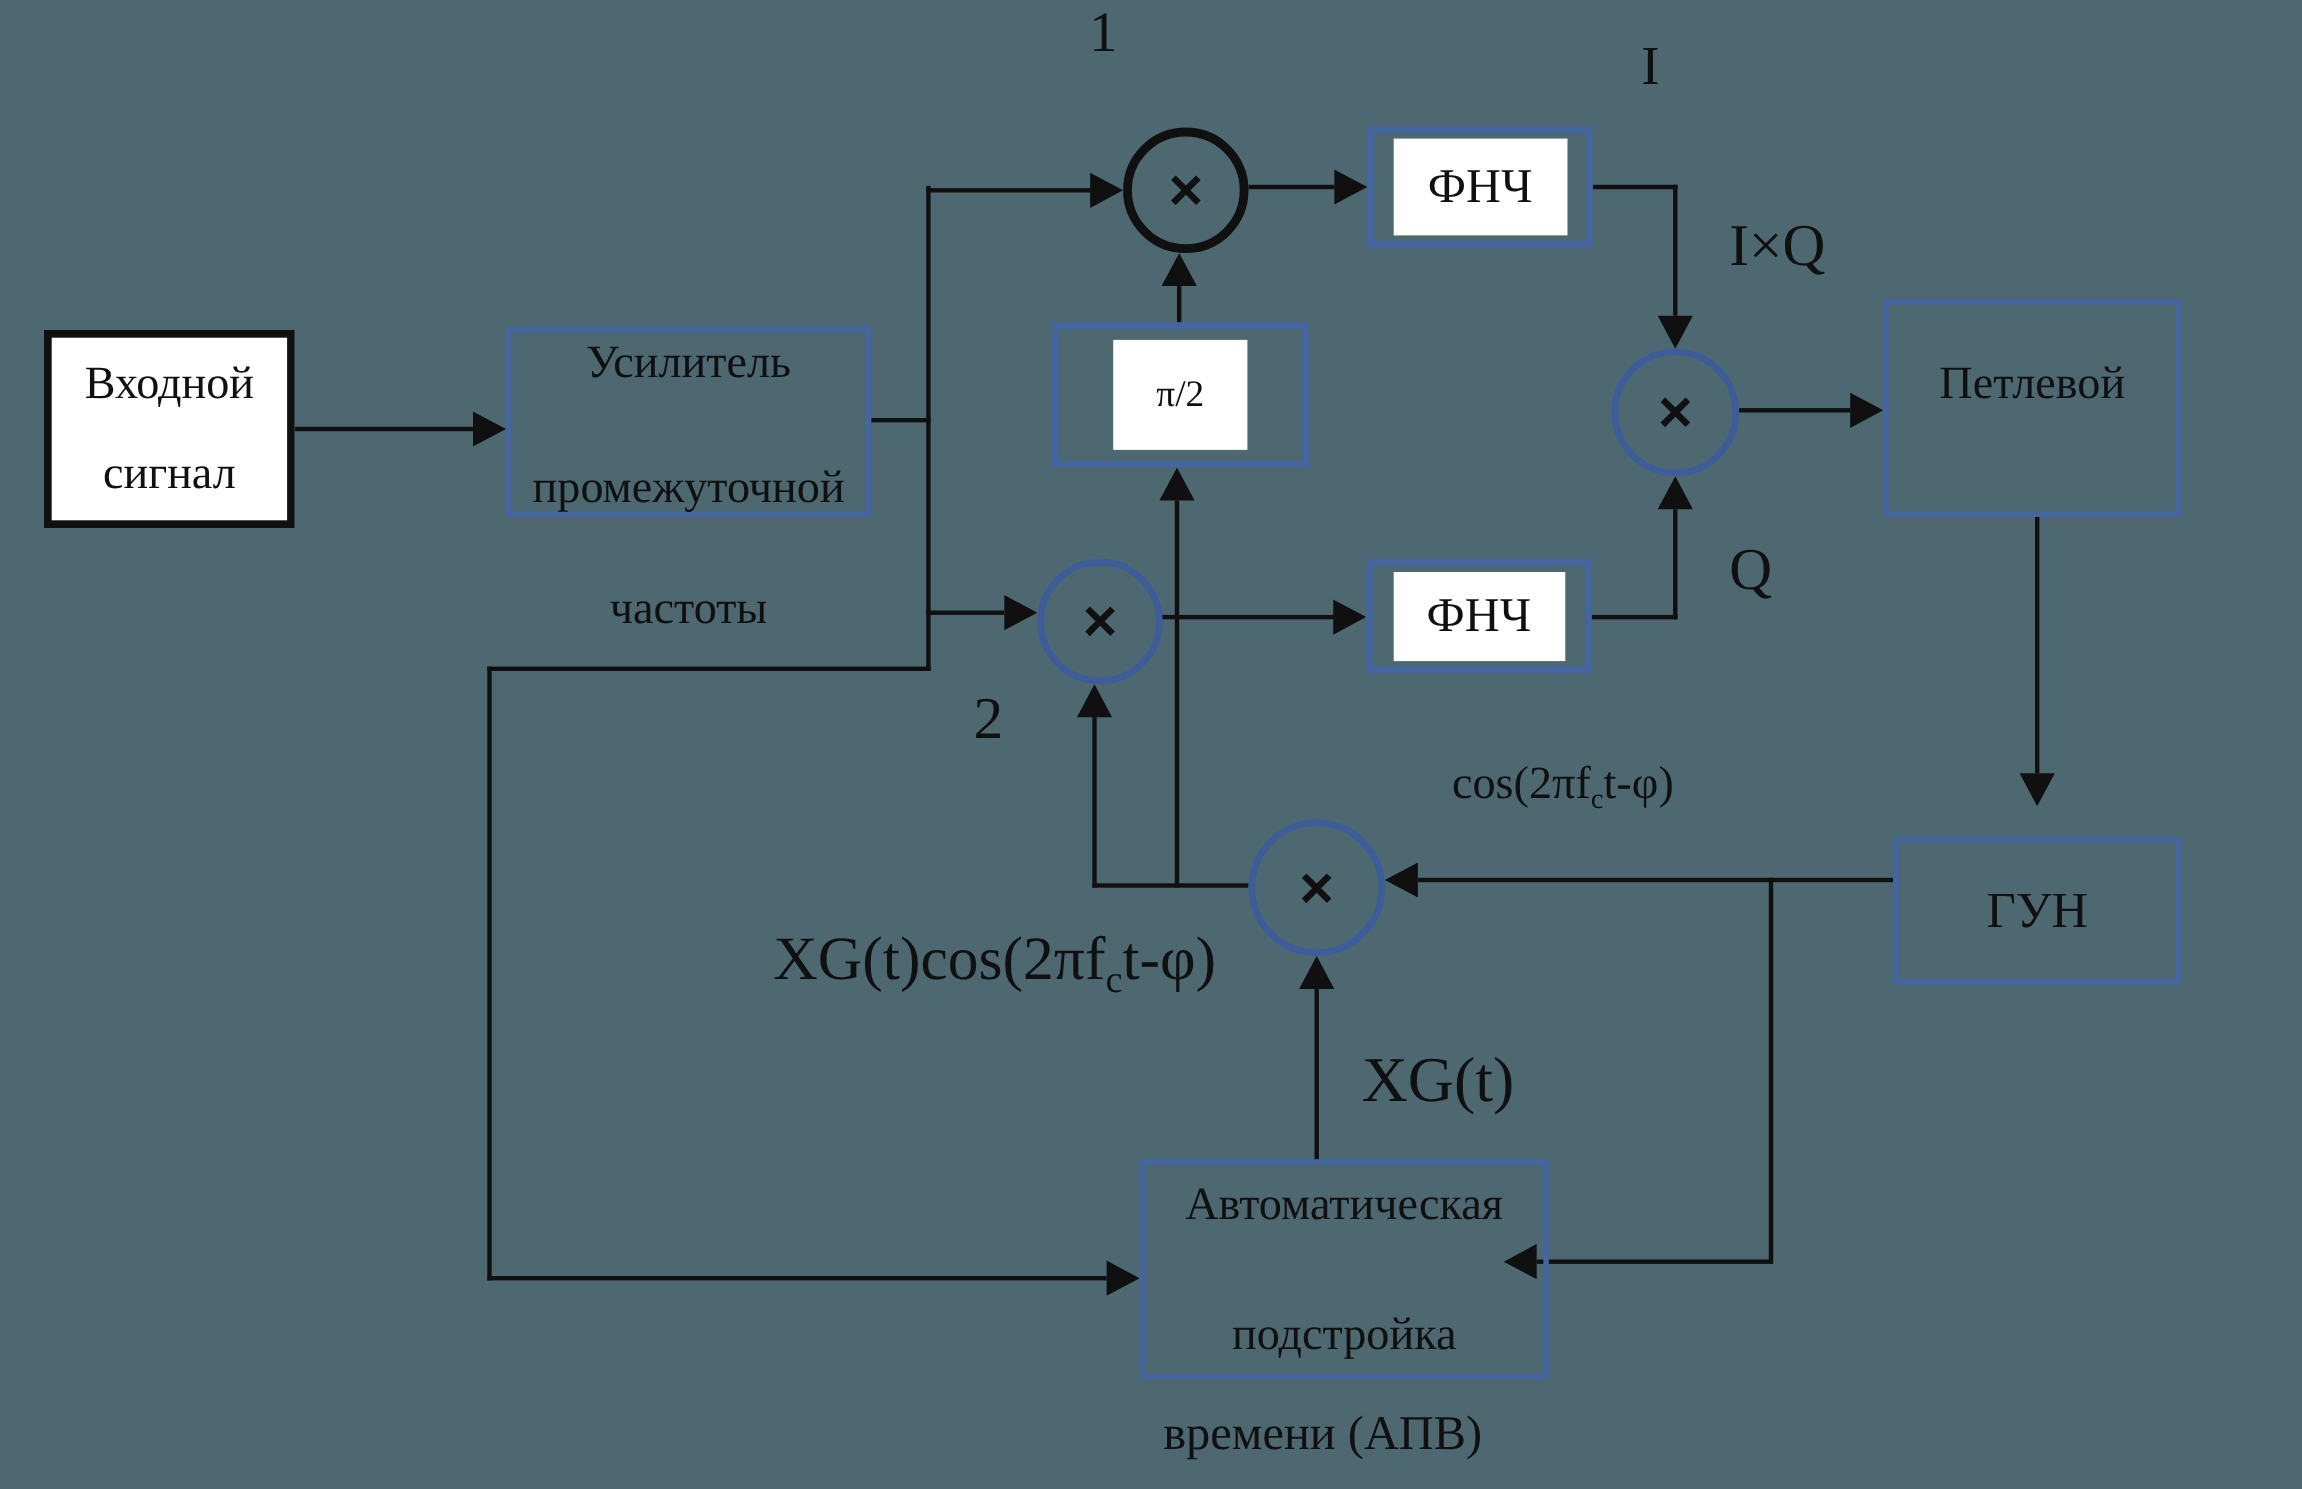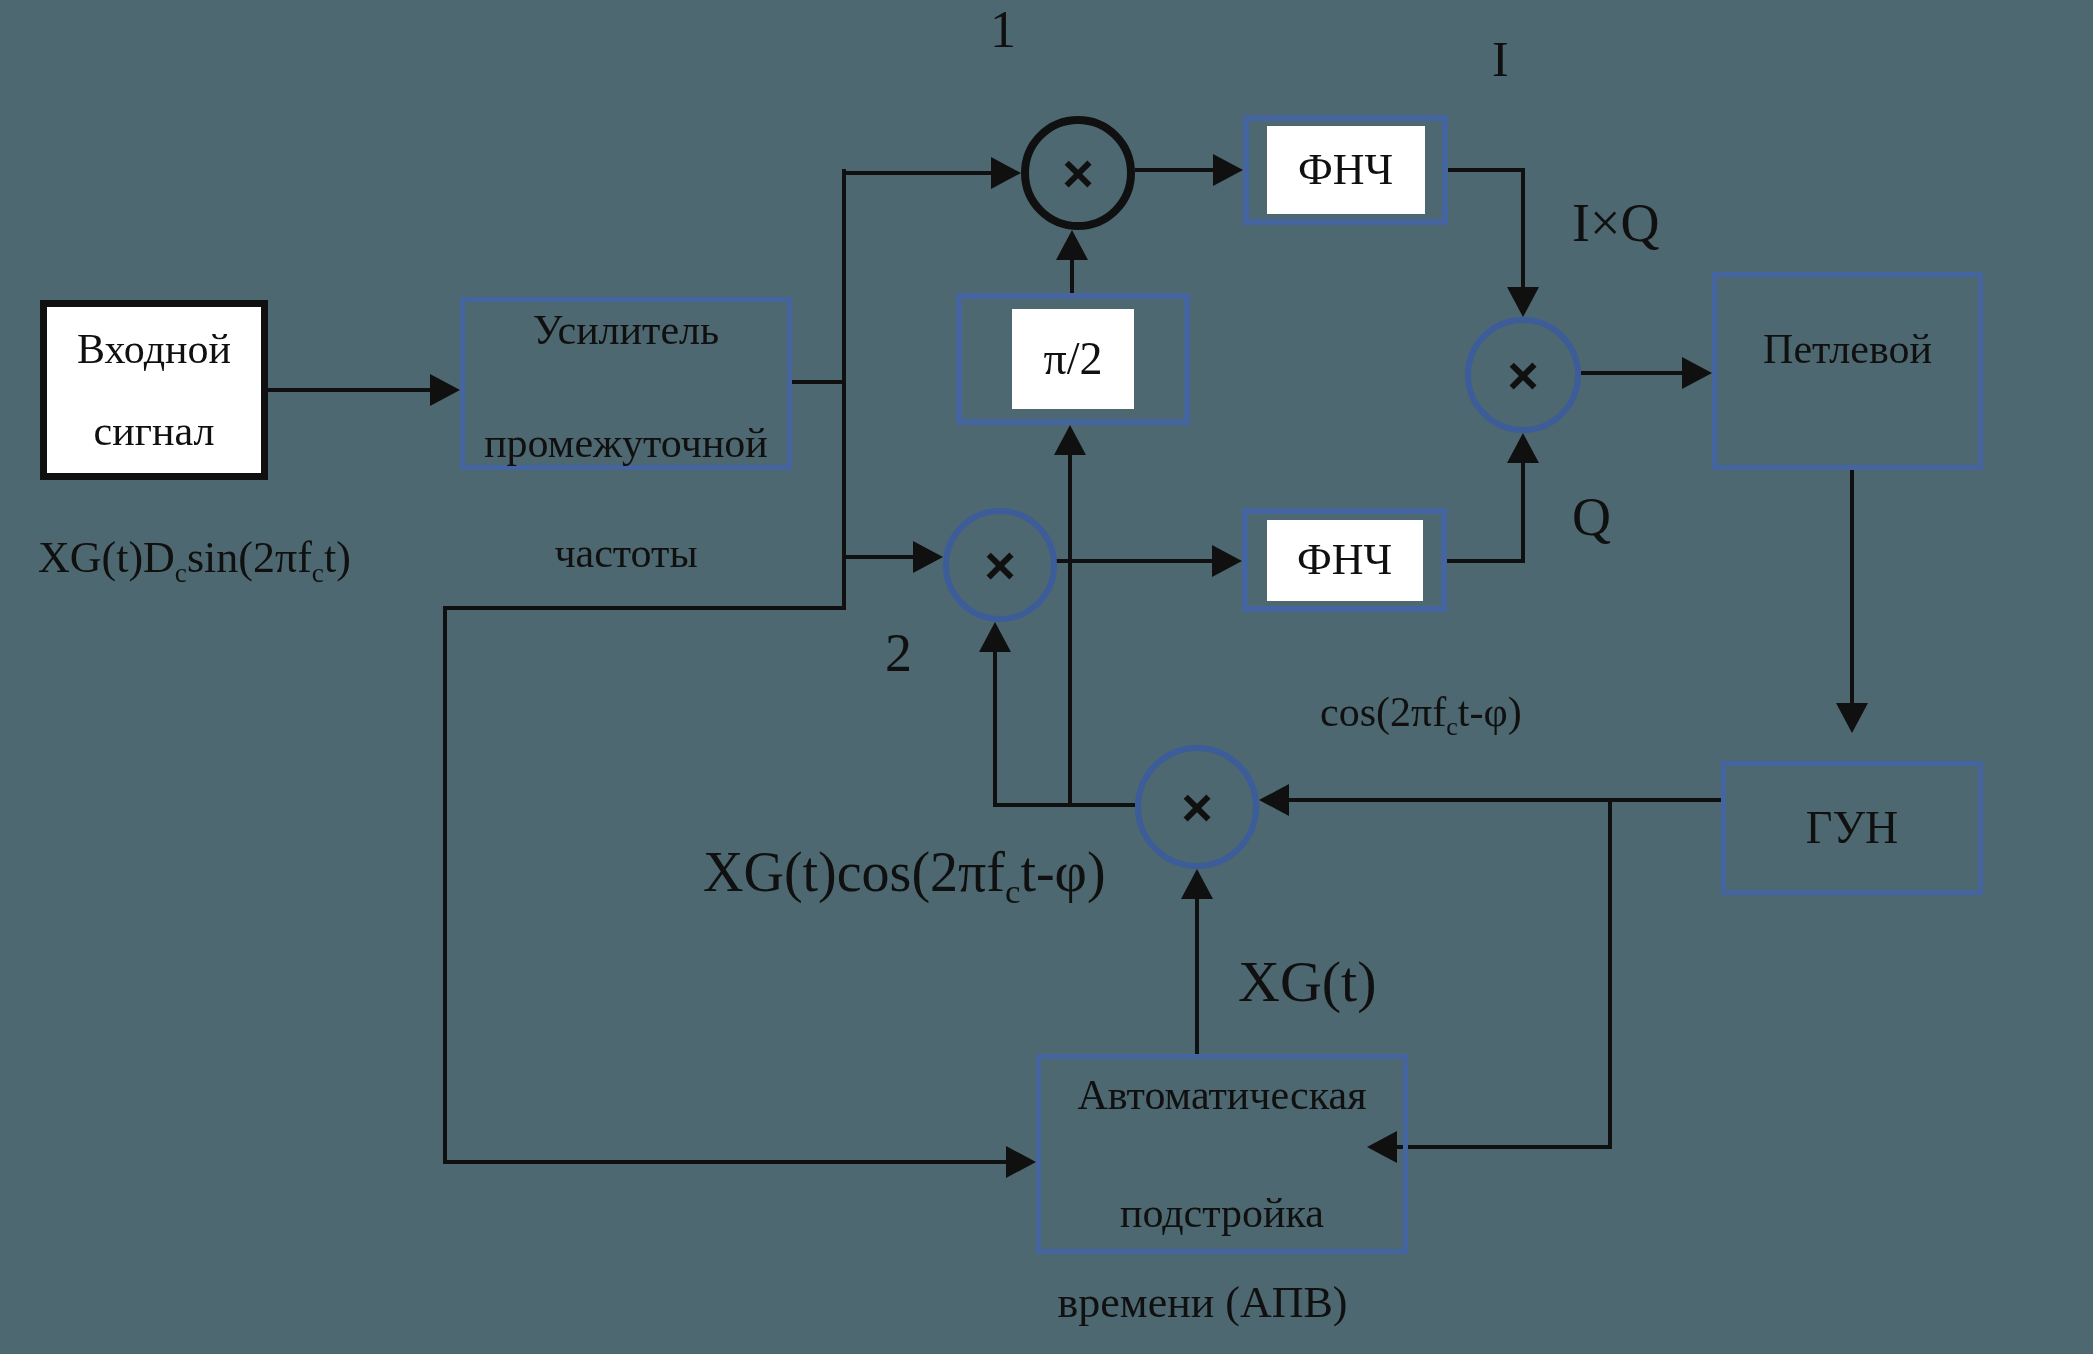--- a/index.html
+++ b/index.html
@@ -106,21 +106,21 @@
     <span class="blk-txt">промежуточной</span>
   </div>
   <div class="lbl blk-txt centered" style="left:460px;top:531px;width:332px;">частоты</div>
 
   <div class="circle black" style="left:1021px;top:116px;width:114px;height:114px;">
     <span class="xmark">×</span>
   </div>
 
   <div class="box one-line" style="left:956px;top:293px;width:234px;height:132px;border-width:6px;">
     <div class="whitebox" style="width:122px;height:100px;">
-      <span class="blk-txt" style="font-size:46px;">π/2</span>
+      <span class="blk-txt" style="font-size:34px;">π/2</span>
     </div>
   </div>
 
   <div class="box one-line" style="left:1243px;top:115px;width:205px;height:110px;border-width:6px;">
     <div class="whitebox" style="width:158px;height:88px;">
       <span class="blk-txt" style="font-size:44px;">ФНЧ</span>
     </div>
   </div>
 
   <div class="box one-line" style="left:1242px;top:508px;width:205px;height:104px;border-width:6px;">
@@ -153,18 +153,17 @@
     <span class="blk-txt">Автоматическая</span>
     <span class="blk-txt">подстройка</span>
   </div>
   <div class="lbl blk-txt centered" style="left:1030px;top:1280px;width:345px;font-size:44px;">времени (АПВ)</div>
 
   <div class="lbl" style="left:990px;top:0px;font-size:52px;">1</div>
   <div class="lbl" style="left:1492px;top:30px;font-size:50px;">I</div>
   <div class="lbl" style="left:1572px;top:192px;font-size:54px;">I×Q</div>
   <div class="lbl" style="left:1572px;top:486px;font-size:54px;">Q</div>
   <div class="lbl" style="left:885px;top:622px;font-size:54px;">2</div>
-  <div class="lbl" style="left:38px;top:532px;font-size:44px;"><span>XG(t)D</span><sub>c</sub><span>sin(2πf</span><sub>c</sub><span>t)</span></div>
   <div class="lbl" style="left:1320px;top:688px;font-size:42px;"><span>cos(2πf</span><sub>c</sub><span>t-φ)</span></div>
   <div class="lbl" style="left:703px;top:840px;font-size:56px;"><span>XG(t)cos(2πf</span><sub>c</sub><span>t-φ)</span></div>
   <div class="lbl" style="left:1238px;top:948px;font-size:58px;">XG(t)</div>
 
 </div>
 
 </body></html>

